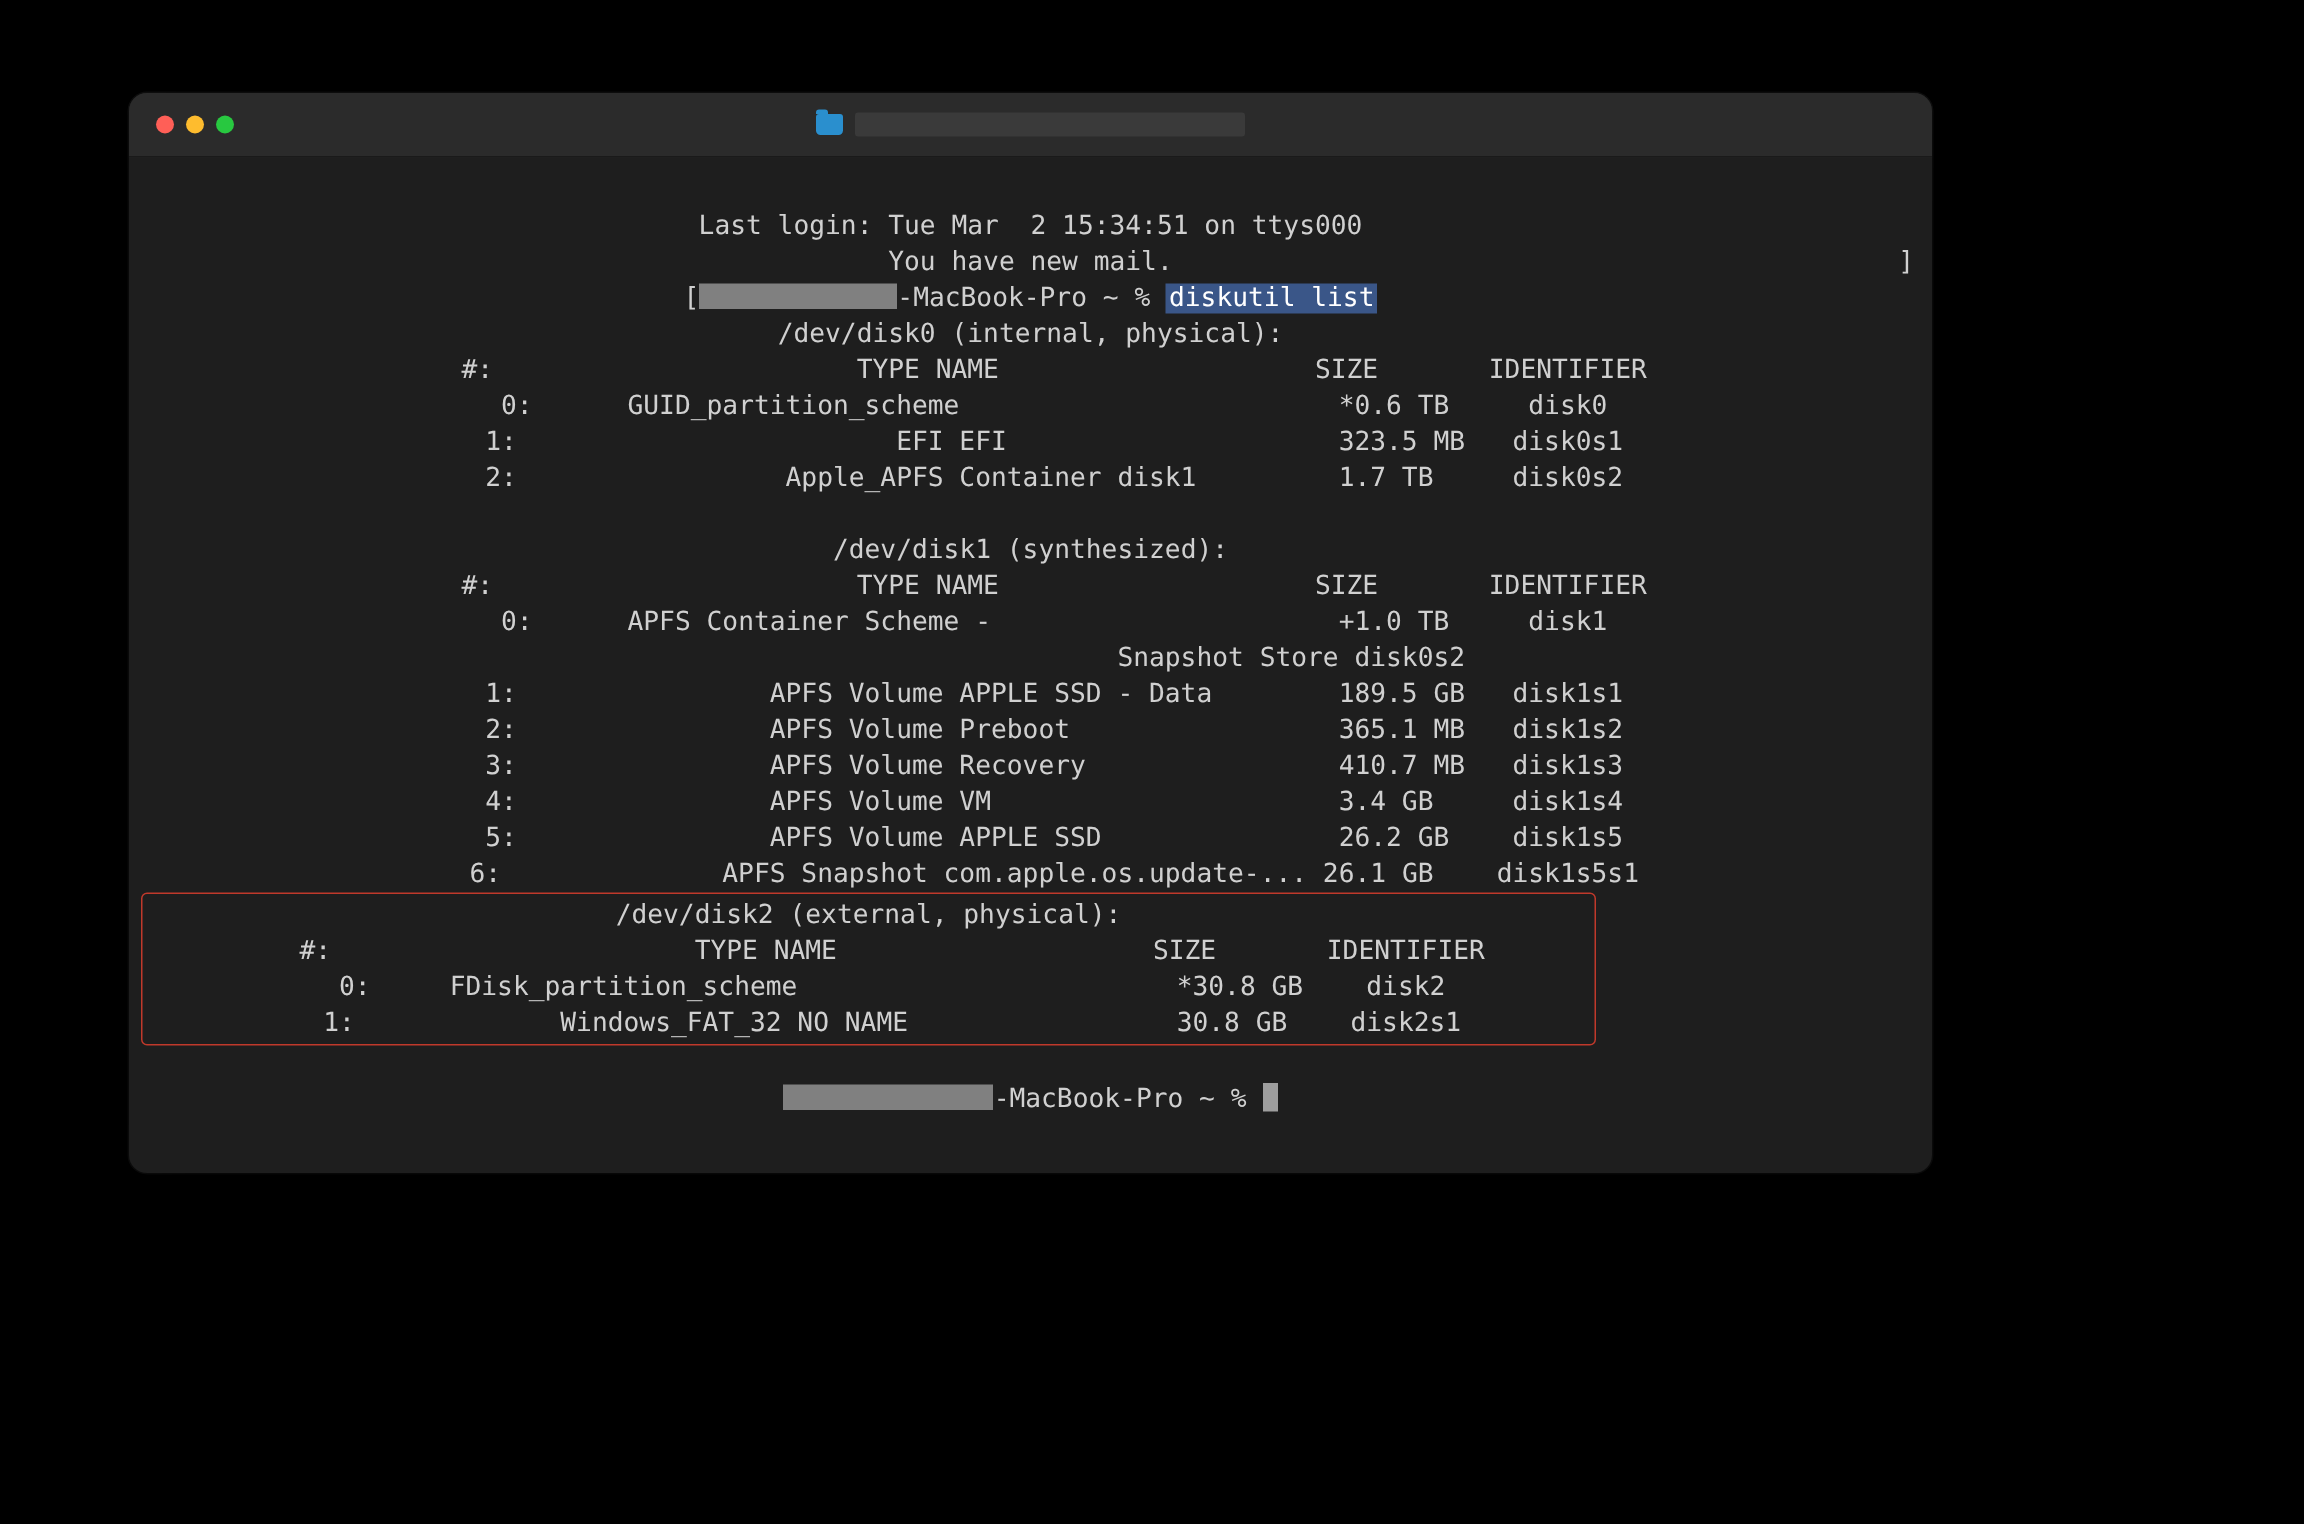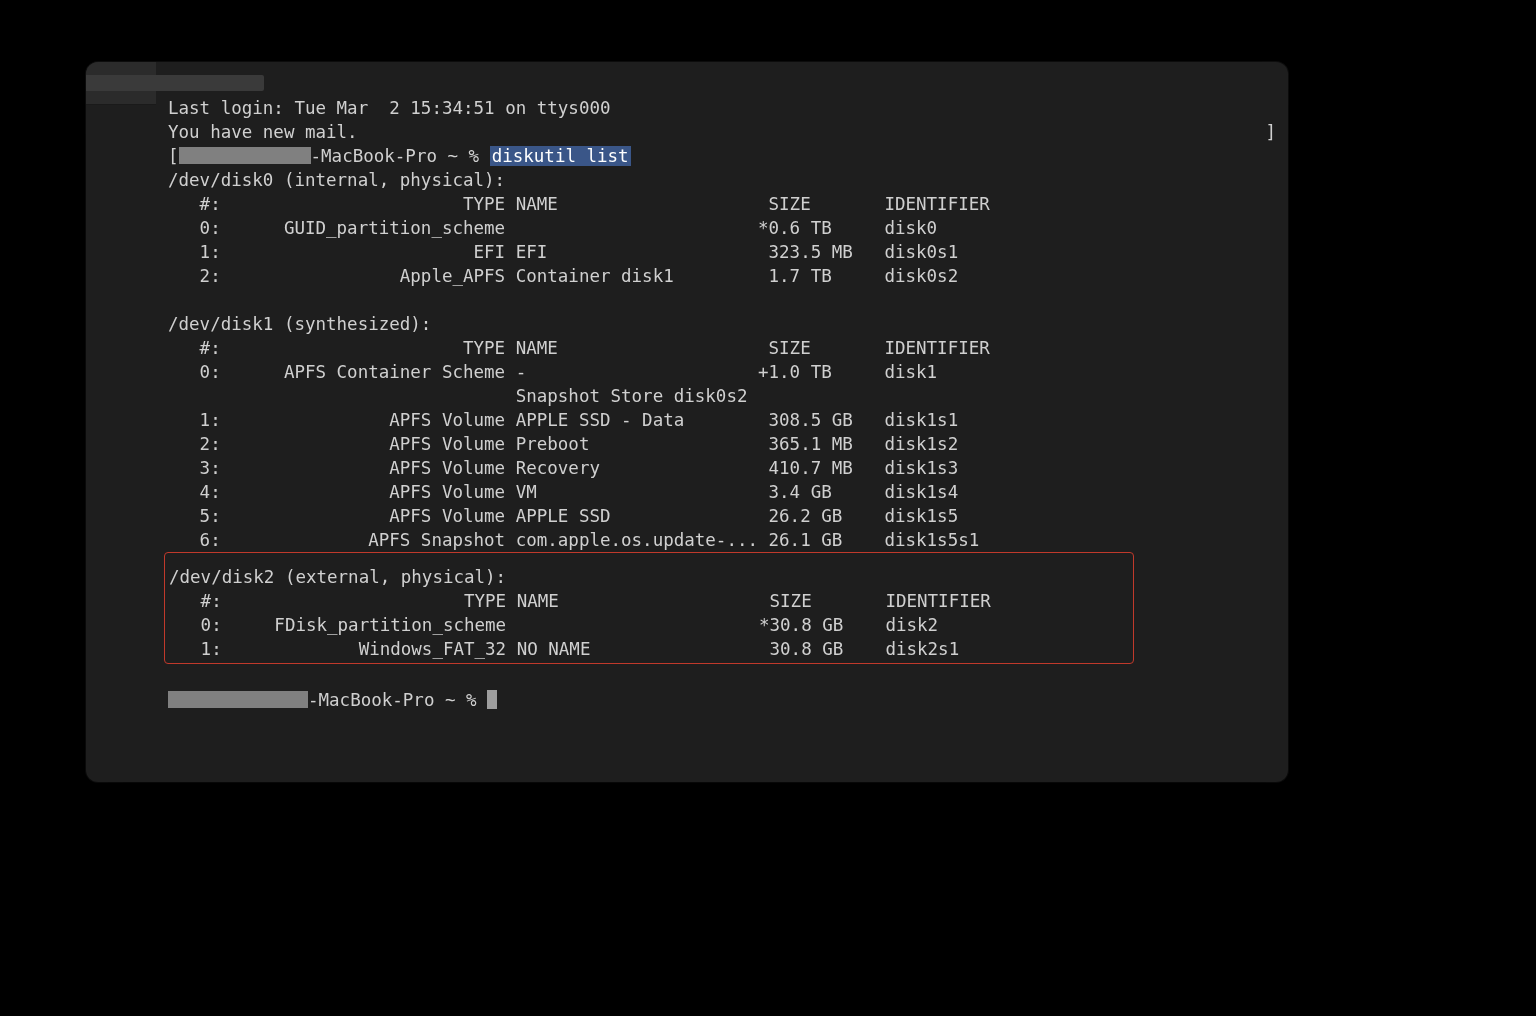--- a/index.html
+++ b/index.html
@@ -15,21 +15,22 @@
     position: absolute;
     left: 86px;
     top: 62px;
     width: 1202px;
     height: 720px;
     background: #1e1e1e;
     border-radius: 12px;
     box-shadow: 0 20px 60px rgba(0,0,0,0.7), 0 0 0 1px rgba(255,255,255,0.06);
     overflow: hidden;
     display: flex;
-    flex-direction: row;
+    flex-direction: column;
+    text-align: center;
   }
   .titlebar {
     height: 42px;
     background: #2b2b2b;
     border-bottom: 1px solid #1a1a1a;
     display: flex;
     align-items: center;
     position: relative;
     flex-shrink: 0;
   }
@@ -103,21 +104,21 @@
   .right-bracket {
     position: absolute;
     right: 12px;
     top: 58px;
     color: #d0d0d0;
   }
   .red-box {
     border: 1px solid #c0392b;
     border-radius: 4px;
     margin-left: -4px;
-    padding: 12px 4px 2px 4px;
+    padding: 2px 4px 2px 4px;
     width: 960px;
   }
   .cursor-block {
     display: inline-block;
     width: 10px;
     height: 19px;
     background: #9e9e9e;
     vertical-align: -3px;
   }
 </style>
@@ -144,21 +145,21 @@
 <span>/dev/disk0 (internal, physical):</span>
 <span>   #:                       TYPE NAME                    SIZE       IDENTIFIER</span>
 <span>   0:      GUID_partition_scheme                        *0.6 TB     disk0</span>
 <span>   1:                        EFI EFI                     323.5 MB   disk0s1</span>
 <span>   2:                 Apple_APFS Container disk1         1.7 TB     disk0s2</span>
 
 <span>/dev/disk1 (synthesized):</span>
 <span>   #:                       TYPE NAME                    SIZE       IDENTIFIER</span>
 <span>   0:      APFS Container Scheme -                      +1.0 TB     disk1</span>
 <span>                                 Snapshot Store disk0s2</span>
-<span>   1:                APFS Volume APPLE SSD - Data        308.5 GB   disk1s1</span>
+<span>   1:                APFS Volume APPLE SSD - Data        189.5 GB   disk1s1</span>
 <span>   2:                APFS Volume Preboot                 365.1 MB   disk1s2</span>
 <span>   3:                APFS Volume Recovery                410.7 MB   disk1s3</span>
 <span>   4:                APFS Volume VM                      3.4 GB     disk1s4</span>
 <span>   5:                APFS Volume APPLE SSD               26.2 GB    disk1s5</span>
 <span>   6:              APFS Snapshot com.apple.os.update-... 26.1 GB    disk1s5s1</span>
 <div class="red-box"><span>/dev/disk2 (external, physical):</span>
 <span>   #:                       TYPE NAME                    SIZE       IDENTIFIER</span>
 <span>   0:     FDisk_partition_scheme                        *30.8 GB    disk2</span>
 <span>   1:             Windows_FAT_32 NO NAME                 30.8 GB    disk2s1</span></div>
 <span class="redact-inline" style="width:140px"></span><span>-MacBook-Pro ~ % </span><span class="cursor-block"></span>

